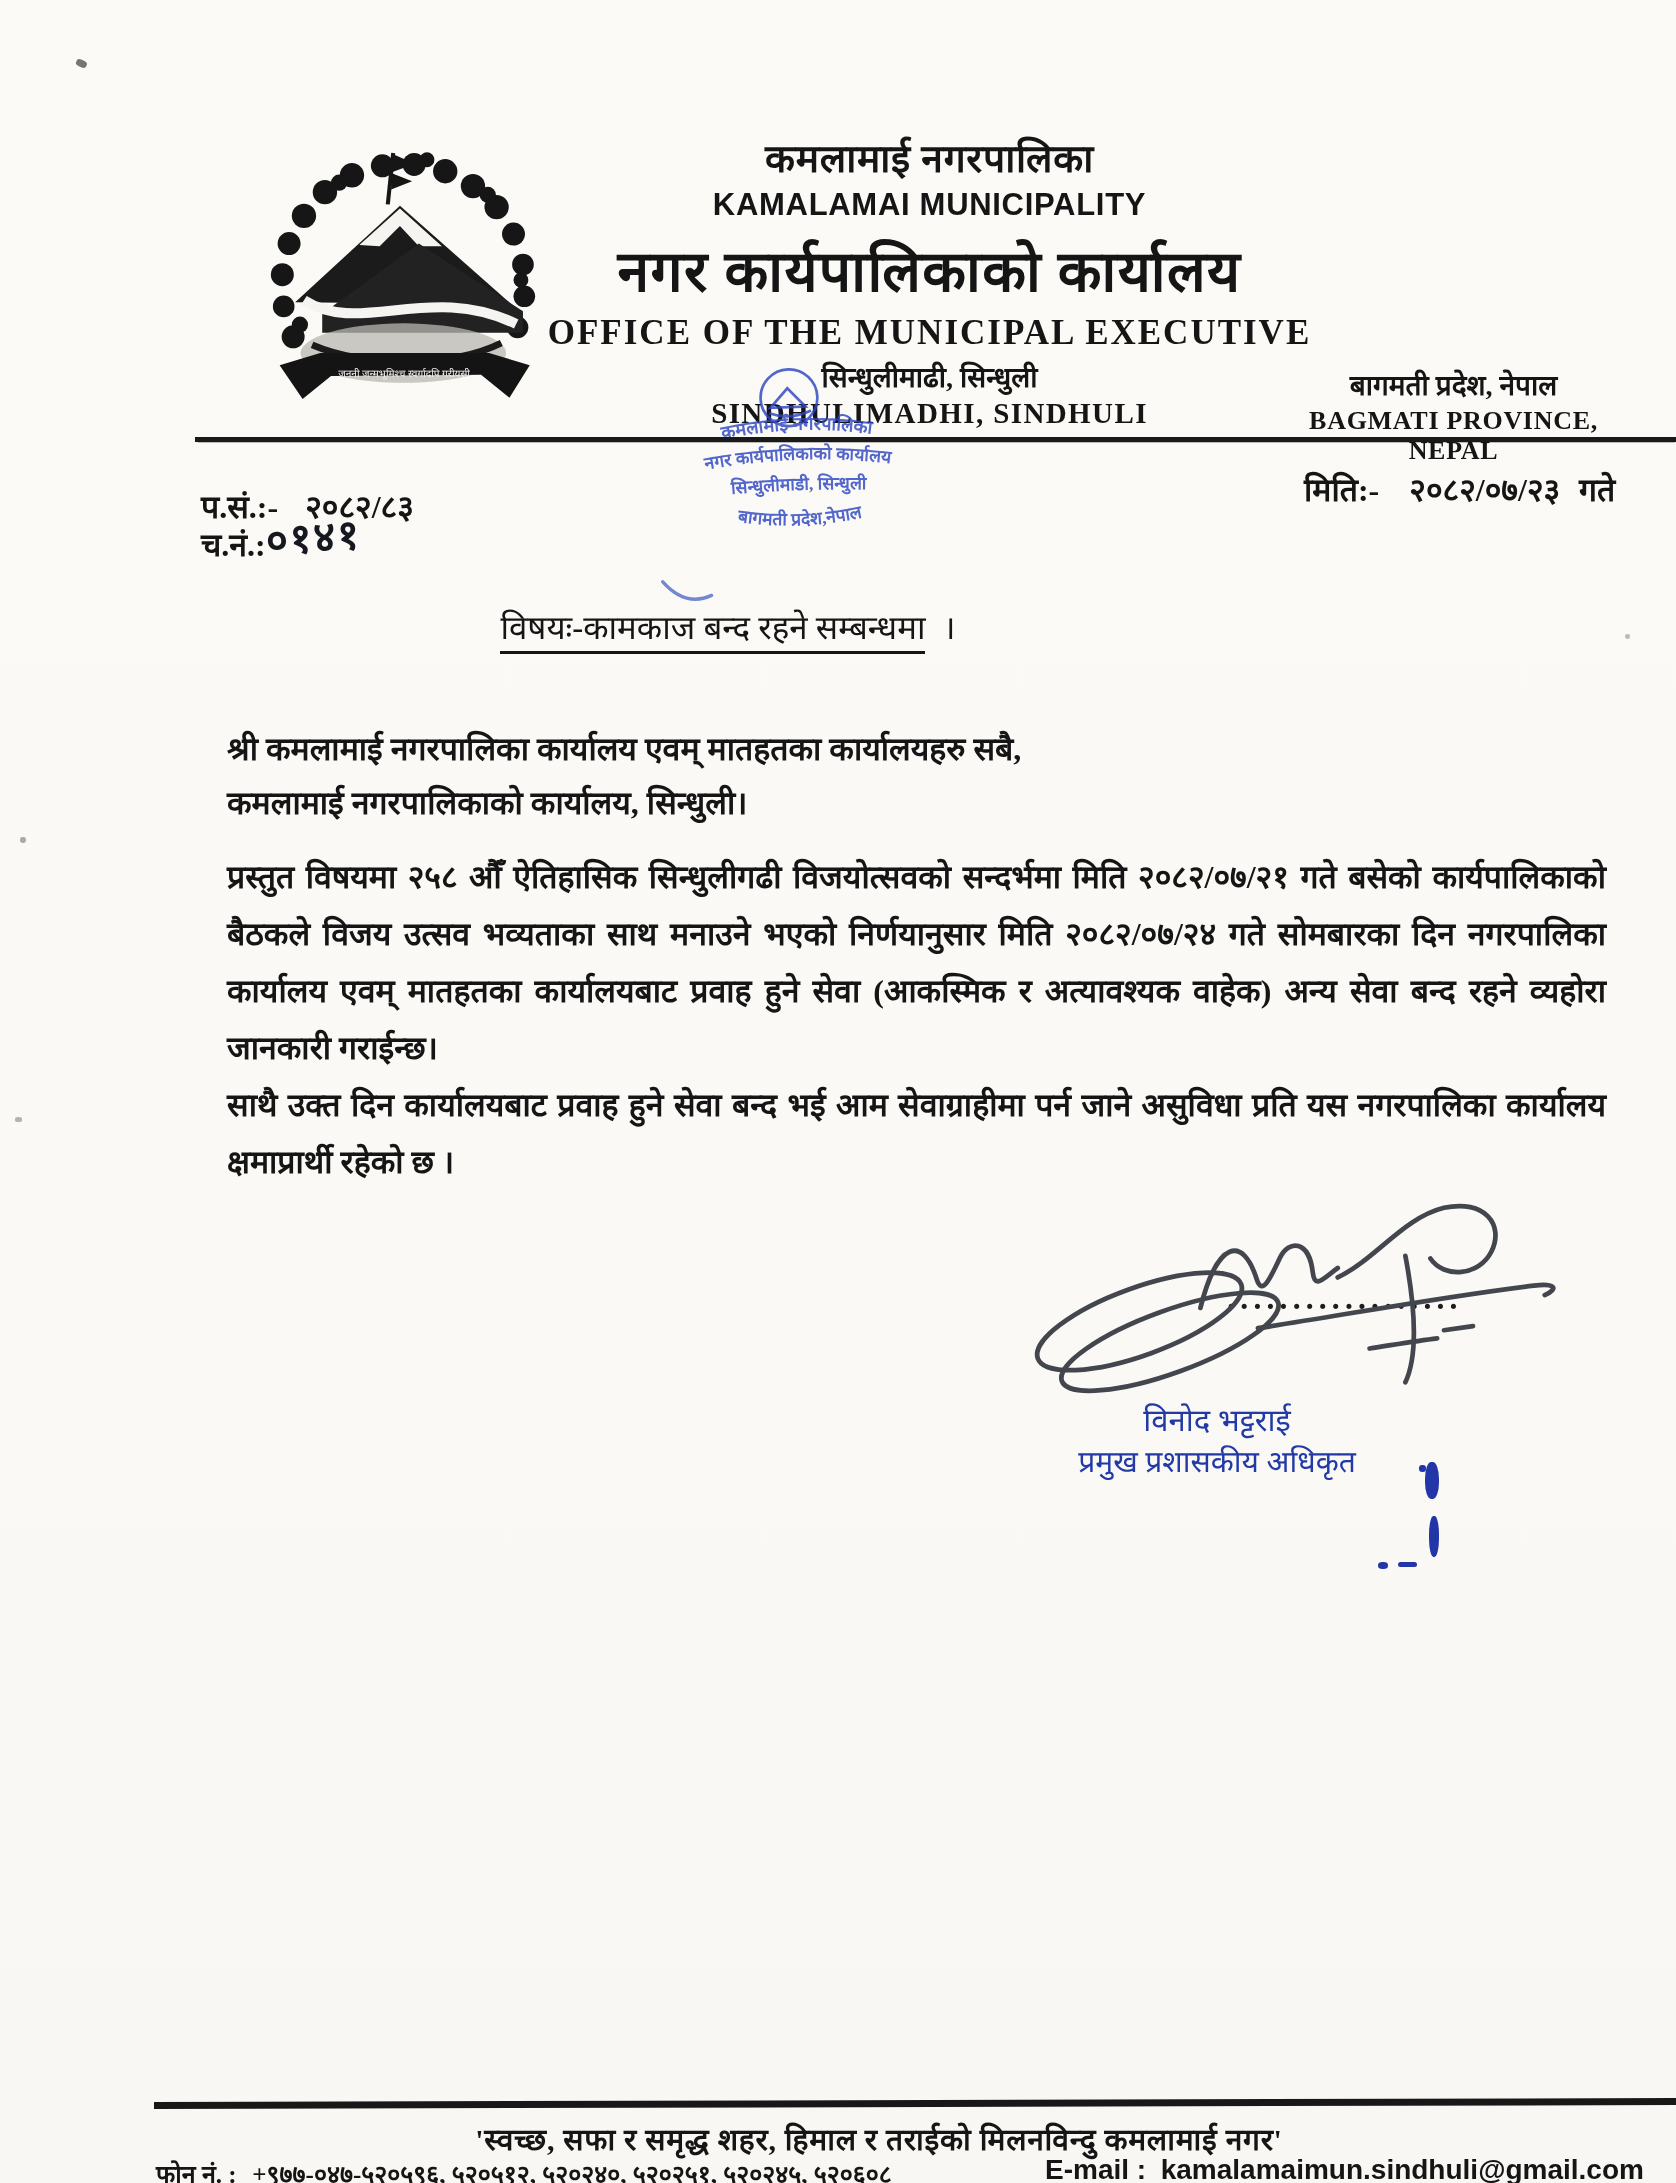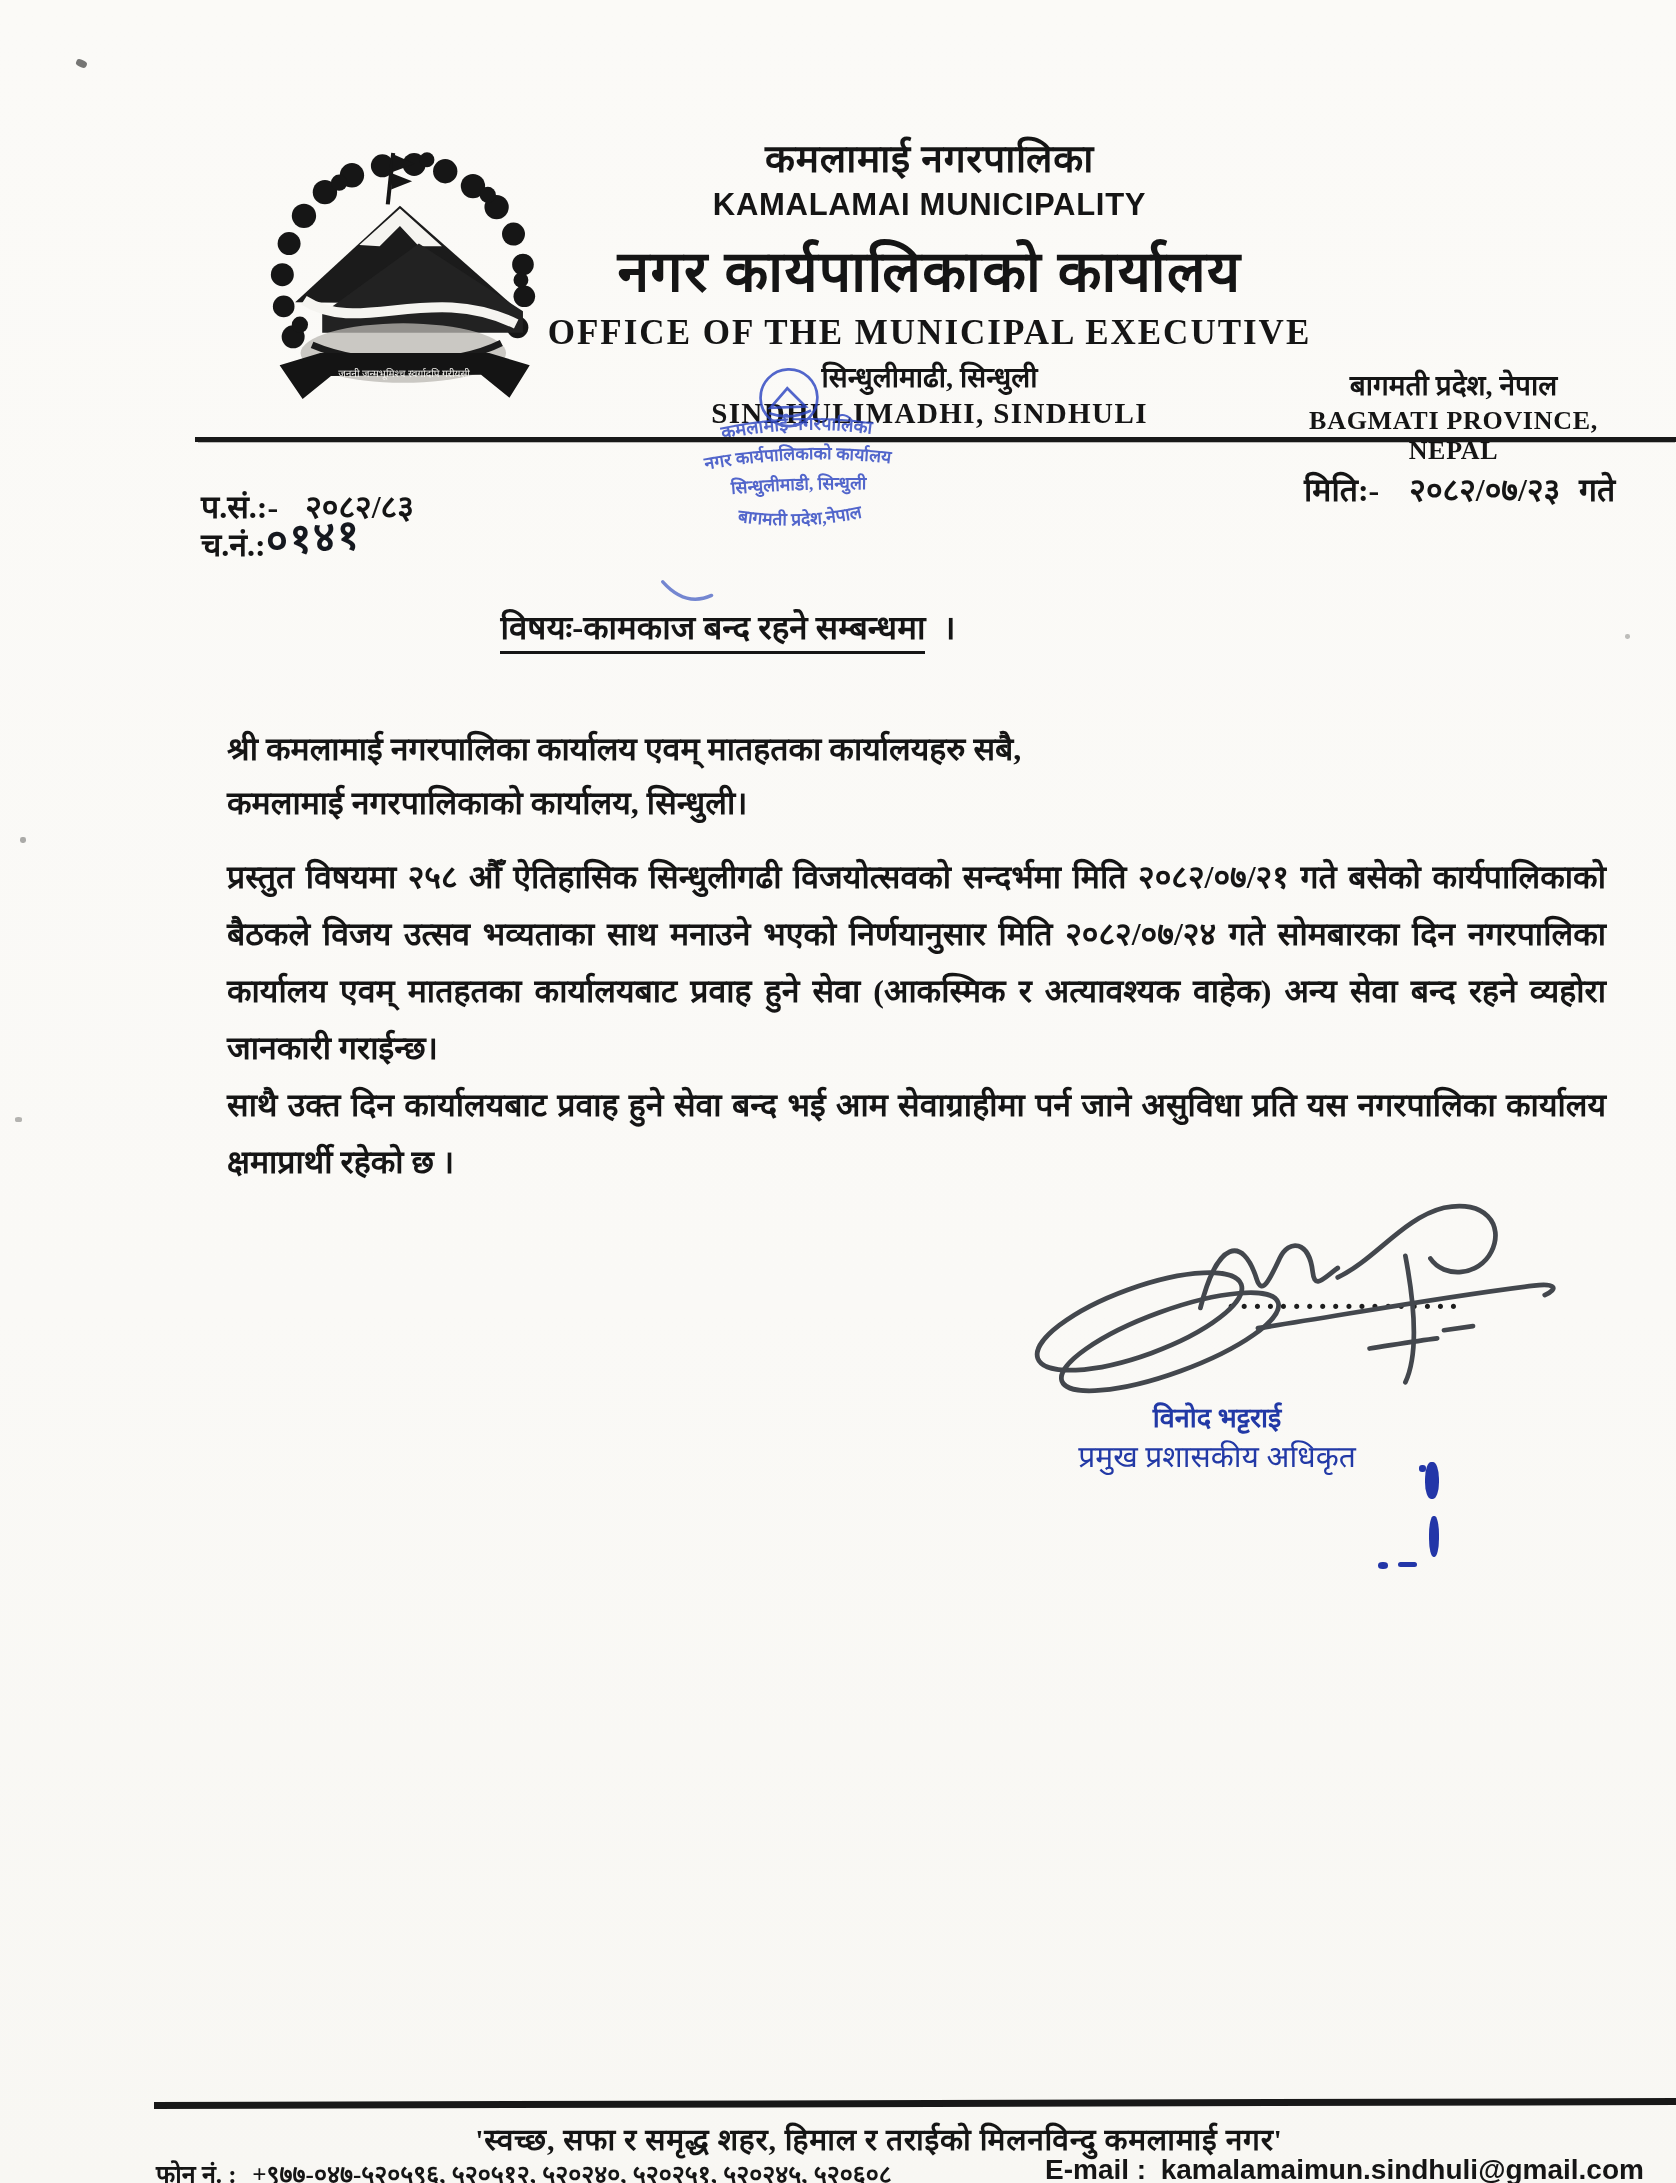--- a/index.html
+++ b/index.html
@@ -24,32 +24,32 @@
   .hdr-right{left:1271px;top:365px;width:365px;text-align:center;}
   .prov-np{font-size:28px;font-weight:bold;}
   .prov-en{font-size:26px;font-weight:bold;letter-spacing:0.7px;margin-top:2.7px;}
   .hdr-rule{left:195px;top:437px;right:0;height:5.4px;background:#191919;box-shadow:0 1.4px 0.7px rgba(0,0,0,.25);}
   
   .ref-line{left:201px;top:484px;font-size:32px;font-weight:bold;white-space:nowrap;}
   .chalani-line{left:201px;top:511px;font-size:32px;font-weight:bold;white-space:nowrap;}
   .chalani-value{display:inline-block;font-family:"DejaVu Sans",sans-serif;font-size:42px;font-weight:bold;color:#15181f;transform:rotate(-4deg) translateY(-4px);letter-spacing:2px;}
   .date-line{left:1304px;top:467px;font-size:32px;font-weight:bold;white-space:nowrap;}
   
-  .subject-wrap{left:0;top:604px;width:1456px;text-align:center;font-size:33px;font-weight:bold;}
+  .subject-wrap{left:0;top:604px;width:1456px;text-align:center;font-size:33px;font-weight:normal;}
   .subject-underline{border-bottom:3.4px solid #161616;padding-bottom:5.4px;}
   .subject-danda{margin-left:17.6px;}
   
   .recipient{left:227px;top:722px;width:1386px;font-size:32px;font-weight:bold;line-height:54px;}
   .body-text{left:227px;top:849px;width:1379px;font-size:32px;font-weight:bold;line-height:57px;text-align:justify;}
   .body-text p{margin:0;padding:0;}
   
   .dotted{left:1226px;top:1297px;width:177px;font-size:17.6px;letter-spacing:2.7px;color:#1d1d1d;font-family:"DejaVu Sans",sans-serif;}
   .sig-svg{left:967px;top:1176px;}
   .signer{left:967px;top:1398px;width:500px;text-align:center;color:#2239a6;}
-  .signer-name{font-size:27px;font-weight:bold;}
+  .signer-name{font-size:31px;font-weight:normal;}
   .signer-title{font-size:30px;font-weight:normal;}
   
   .ink{background:#2336a8;border-radius:45%;}
   
   .ftr-rule{left:154px;top:2100px;right:0;height:6.8px;background:#181818;transform:rotate(-.15deg);}
   .slogan{left:81px;top:2118px;width:1596px;text-align:center;font-size:30px;font-weight:bold;letter-spacing:0.7px;}
   .phone{left:156px;top:2156px;font-size:25px;font-weight:bold;white-space:nowrap;}
   .email{left:1045px;top:2154px;font-size:28px;font-weight:bold;font-family:"Liberation Sans","DejaVu Sans",sans-serif;white-space:nowrap;}
   
   .speck{background:#4a4a48;border-radius:40%;opacity:.75;}

